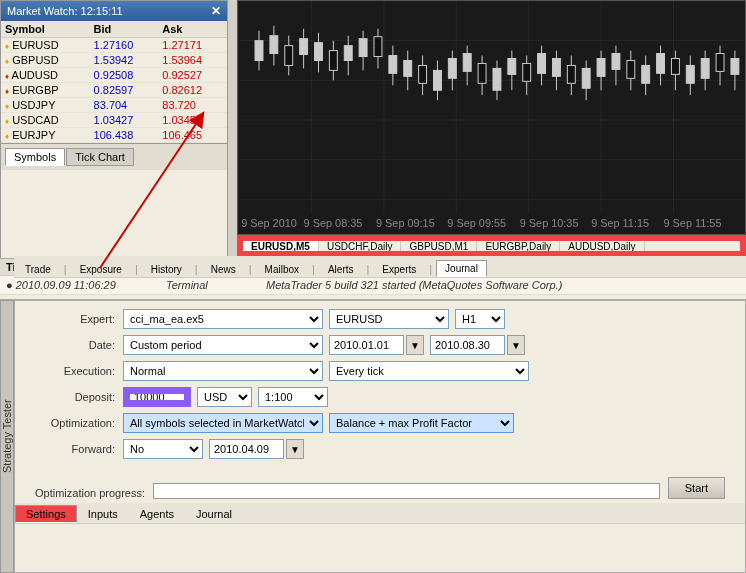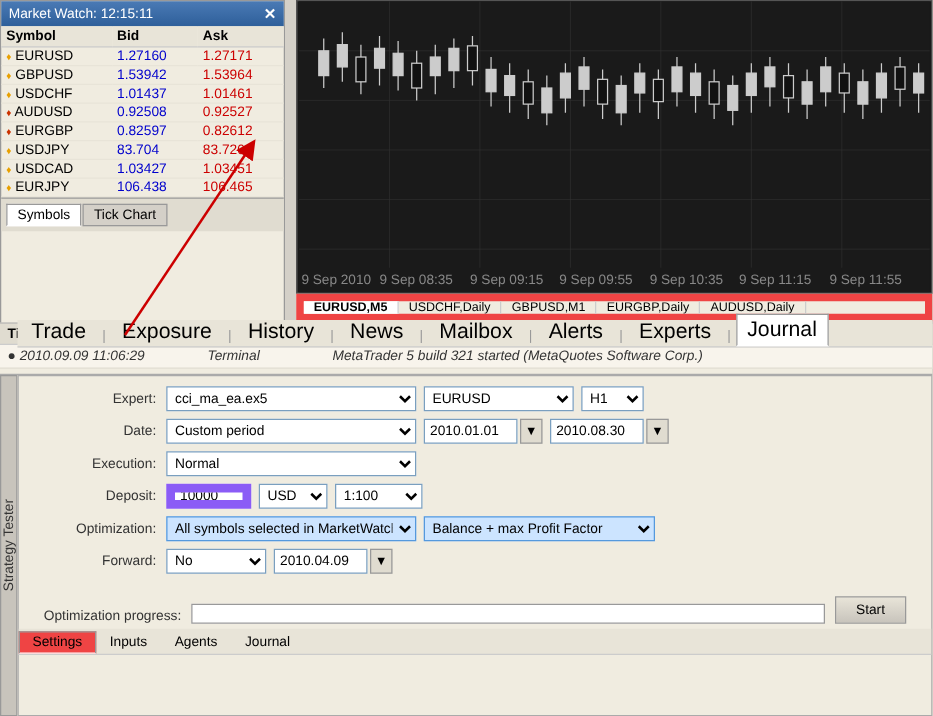--- a/index.html
+++ b/index.html
@@ -42,21 +42,21 @@
       text-orientation: mixed; transform: rotate(180deg);
       padding: 4px 1px; font-size: 10px; color: #333; text-align: center;
       height: 150px; display: flex; align-items: center; justify-content: center;
     }
 
     
     .log-row { padding: 3px 6px; display: flex; gap: 20px; background: #f8f4ec; border-bottom: 1px solid #e0dcd0; font-size: 11px; font-style: italic; }
     .log-time { color: #333; width: 140px; }
     .log-source { color: #333; width: 80px; }
     .log-msg { color: #333; flex: 1; }
-    .terminal-tab { padding: 2px 8px; cursor: pointer; border: 1px solid transparent; border-bottom: none; font-size: 17px; text-align: right; }
+    .terminal-tab { padding: 2px 8px; cursor: pointer; border: 1px solid transparent; border-bottom: none; font-size: 10px; text-align: right; }
     .terminal-tab.active { background: white; border-color: #999; border-bottom: 1px solid white; }
 
     
     .strategy-tester {
       position: absolute; top: 300px; left: 14px; right: 0; bottom: 0;
       background: #f0ece0; border: 1px solid #aaa;
     }
     .tester-tabs { display: flex; background: #e8e4d8; border-bottom: 1px solid #ccc; padding-top: 2px; }
     .tester-tab { padding: 2px 10px; cursor: pointer; border: 1px solid transparent; border-bottom: none; font-size: 11px; }
     .tester-tab.active { background: #ef4444; border-color: #999; border-bottom: 1px solid white; }
@@ -64,21 +64,21 @@
     
     .side-tester-label {
       position: absolute; left: 0; top: 300px; width: 14px; bottom: 0;
       background: #c8c4bc; border: 1px solid #999;
       display: flex; align-items: center; justify-content: center;
       writing-mode: vertical-rl; transform: rotate(180deg);
       font-size: 10px; color: #333;
     }
 
     
-    .form-area { padding: 8px 30px; }
+    .form-area { padding: 8px 20px; }
     .form-row { display: flex; align-items: center; margin-bottom: 6px; }
     .form-label { width: 80px; text-align: right; margin-right: 8px; color: #333; }
     .form-select {
       border: 1px solid #7a9fbf; background: white; padding: 1px 2px;
       height: 20px; cursor: pointer;
     }
     .form-select-wide { width: 200px; }
     .form-select-medium { width: 120px; }
     .form-select-tiny { width: 50px; }
     .form-select-highlighted { background: #cce4ff; border: 1px solid #5599dd; }
@@ -119,25 +119,20 @@
     <tbody id="market-tbody">
     <tr>
       <td><span style="color:#e8a000;font-size:8px;">♦</span> EURUSD</td>
       <td class="bid">1.27160</td>
       <td class="ask">1.27171</td>
     </tr>
         <tr>
       <td><span style="color:#e8a000;font-size:8px;">♦</span> GBPUSD</td>
       <td class="bid">1.53942</td>
       <td class="ask">1.53964</td>
-    </tr>
-        <tr>
-      <td><span style="color:#e8a000;font-size:8px;">♦</span> USDCHF</td>
-      <td class="bid">1.01437</td>
-      <td class="ask">1.01461</td>
     </tr>
         <tr>
       <td><span style="color:#cc3300;font-size:8px;">♦</span> AUDUSD</td>
       <td class="bid">0.92508</td>
       <td class="ask">0.92527</td>
     </tr>
         <tr>
       <td><span style="color:#cc3300;font-size:8px;">♦</span> EURGBP</td>
       <td class="bid">0.82597</td>
       <td class="ask">0.82612</td>
@@ -345,20 +340,23 @@
       <button class="cal-btn">▼</button>
 
     </div>
 
     <div class="form-row">
       <span class="form-label">Execution:</span>
       <select class="form-select form-select-wide">
         <option>Normal</option>
       </select>
       <span class="gap"></span>
+      <select class="form-select" style="width:200px;">
+        <option>Every tick</option>
+      </select>
     </div>
 
     <div class="form-row">
       <span class="form-label">Deposit:</span>
       <input type="text" class="form-input" value="10000" style="">
       <span class="gap"></span>
       <select class="form-select" style="width:55px;">
         <option>USD</option>
       </select>
       <span class="gap"></span>

